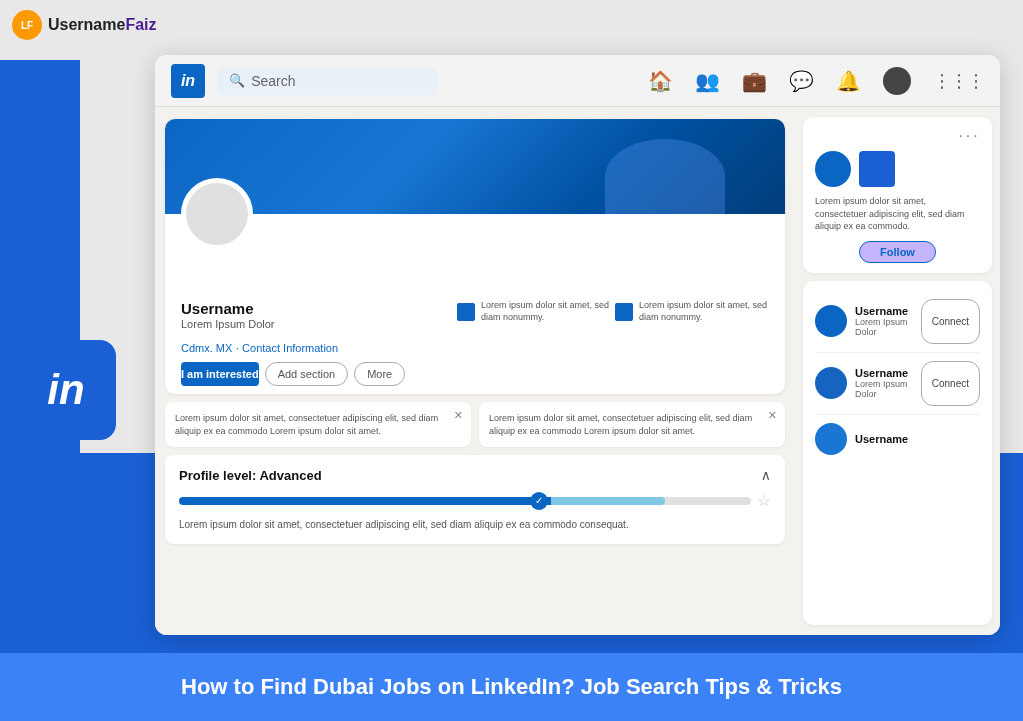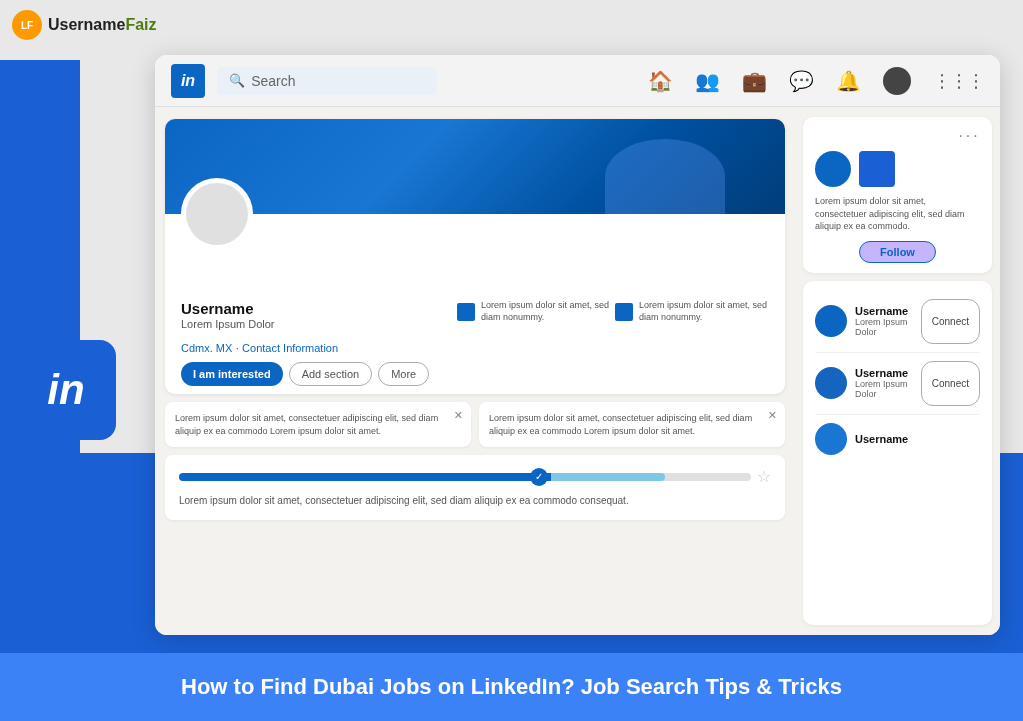--- a/index.html
+++ b/index.html
@@ -226,22 +226,22 @@
     }
     .profile-actions {
       display: flex;
       gap: 6px;
       margin-top: 8px;
     }
     .btn-blue {
       background: #0a66c2;
       color: white;
       border: none;
-      border-radius: 12px;
-      padding: 5px 12px;
+      border-radius: 4px;
+      padding: 5px 0;
       font-size: 11px;
       cursor: pointer;
       font-weight: 600;
     }
     .btn-outline {
       background: white;
       color: #555;
       border: 1px solid #aaa;
       border-radius: 14px;
       padding: 5px 12px;
@@ -537,21 +537,21 @@
       justify-content: center;
       color: white;
       font-size: 10px;
       font-weight: bold;
     }
     .logo-brand-text {
       font-size: 16px;
       font-weight: bold;
       color: #222;
     }
-    .logo-brand-text .orange { color: #4d7c0f; }
+    .logo-brand-text .orange { color: #4c1d95; }
   </style>
 </head>
 <body>
 
 <div class="bg-gray-top"></div>
 <div class="bg-blue-shape"></div>
 
 <div class="logo-wrapper">
   <div class="logo-circle-orange">LF</div>
   <span class="logo-brand-text">
@@ -626,20 +626,24 @@
           <span class="close-x">✕</span>
           <span>Lorem ipsum dolor sit amet, consectetuer adipiscing elit, sed diam aliquip ex ea commodo Lorem ipsum dolor sit amet.</span>
         </div>
         <div class="activity-card">
           <span class="close-x">✕</span>
           <span>Lorem ipsum dolor sit amet, consectetuer adipiscing elit, sed diam aliquip ex ea commodo Lorem ipsum dolor sit amet.</span>
         </div>
       </div>
 
       <div class="profile-level-card">
+        <div class="level-header">
+          <span class="level-title">Profile level: Advanced</span>
+          <span class="level-chevron">∧</span>
+        </div>
         <div class="progress-bar-container">
           <div class="progress-bar">
             <div class="progress-fill-dark"></div>
             <div class="progress-fill-light"></div>
             <div class="progress-check">✓</div>
           </div>
           <span class="star-icon">☆</span>
         </div>
         <div class="level-desc">Lorem ipsum dolor sit amet, consectetuer adipiscing elit,
 sed diam aliquip ex ea commodo consequat.</div>

